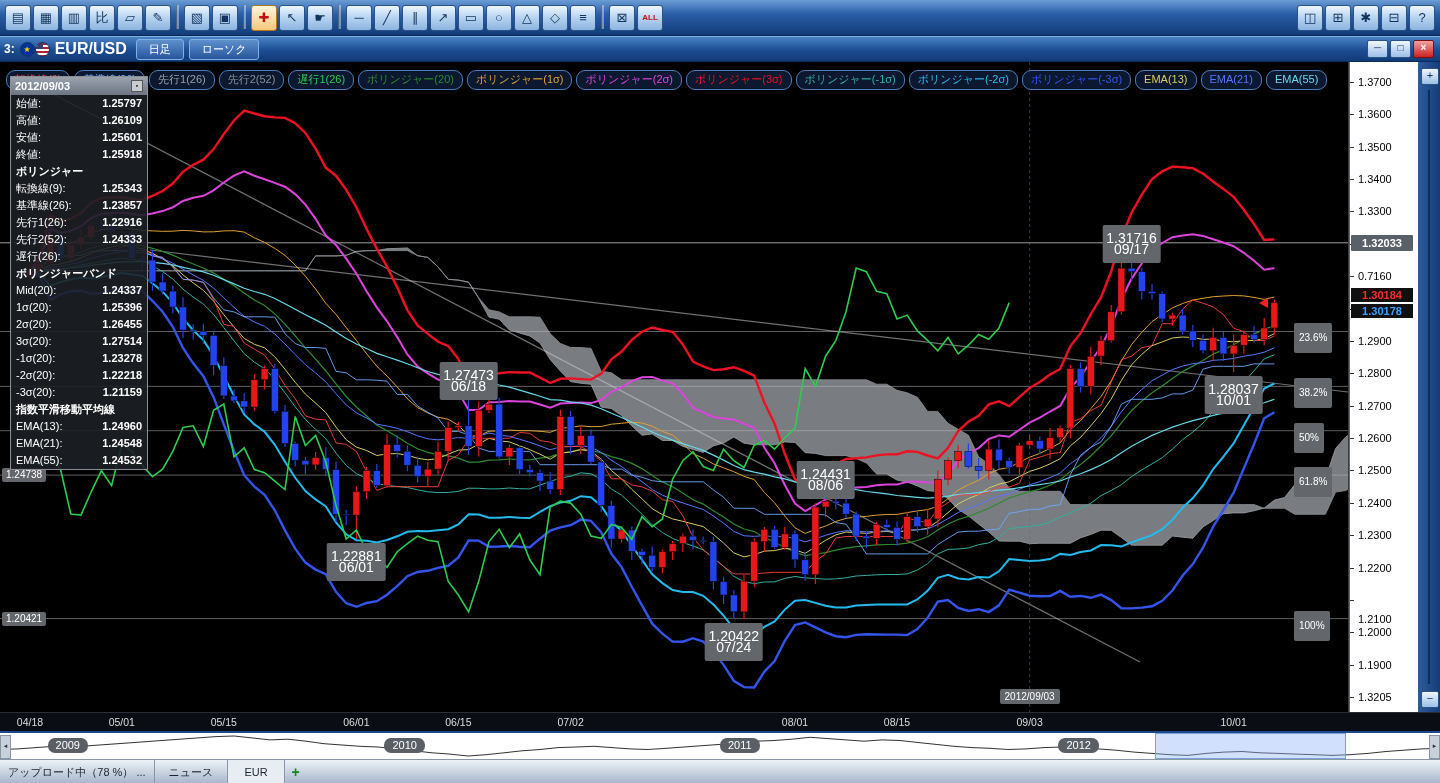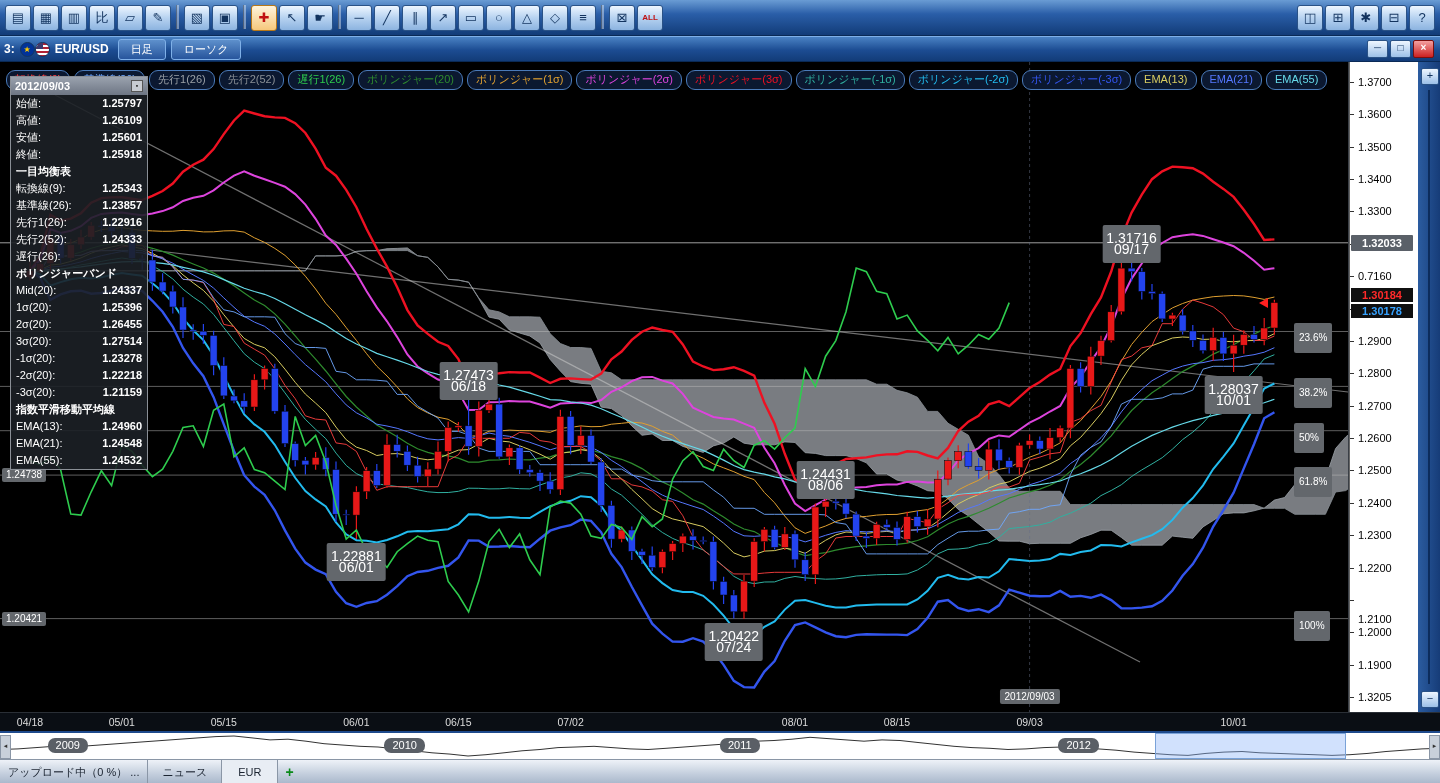--- a/index.html
+++ b/index.html
@@ -15,21 +15,21 @@
   .tsep{width:2px;height:24px;margin:0 4px;background:rgba(255,255,255,.4);border-left:1px solid rgba(0,0,0,.35);}
   .tb-right{margin-left:auto;display:flex;}
   
   .titlebar{height:26px;display:flex;align-items:center;gap:5px;padding:0 4px;box-sizing:border-box;
     background:linear-gradient(#4a82c4,#1c4c92 55%,#123c78);border-top:1px solid #7fb0e8;border-bottom:1px solid #0a2a56;}
   .win-no{color:#fff;font-size:12px;font-weight:bold;}
   .flag{width:15px;height:15px;border-radius:50%;border:1px solid #14355e;box-sizing:border-box;flex:none;}
   .flag-eu{background:#013399;color:#ffcc00;font-size:8px;line-height:13px;text-align:center;margin-right:-5px;z-index:2;}
   .flag-us{background:repeating-linear-gradient(180deg,#b22234 0 2px,#fff 2px 4px);position:relative;overflow:hidden;}
   .flag-us::after{content:"";position:absolute;left:0;top:0;width:7px;height:6px;background:#3c3b6e;}
-  .symbol{color:#fff;font-size:12px;font-weight:bold;margin-right:4px;}
+  .symbol{color:#fff;font-size:16px;font-weight:bold;margin-right:4px;}
   .tfbtn{height:19px;padding:0 12px;border:1px solid #7fb0e8;border-radius:3px;color:#fff;font-size:11px;
     background:linear-gradient(#5e90cc,#27559c);display:flex;align-items:center;cursor:pointer;}
   .winbtns{margin-left:auto;display:flex;gap:2px;margin-right:2px;}
   .wbtn{width:19px;height:16px;border:1px solid #2a5286;border-radius:2px;font-size:10px;line-height:14px;
     text-align:center;color:#12335e;background:linear-gradient(#eef6ff,#9cc0e8);cursor:pointer;}
   .wbtn.close{background:linear-gradient(#f4a0a0,#cc2020);border-color:#7a0e0e;color:#fff;font-weight:bold;}
   
   .chart-region{position:relative;width:1440px;height:650px;background:#000;}
   .plot{position:absolute;left:0;top:0;width:1348px;height:650px;overflow:hidden;background:#000;border-right:1px solid #3a3f46;}
   .plot svg{position:absolute;left:0;top:0;}
@@ -182,21 +182,21 @@
             <span class="tt-v">1.26109</span>
           </div>
           <div class="tt-row">
             <span class="tt-l">安値:</span>
             <span class="tt-v">1.25601</span>
           </div>
           <div class="tt-row">
             <span class="tt-l">終値:</span>
             <span class="tt-v">1.25918</span>
           </div>
-          <div class="tt-sec">一目均衡表</div>
+          <div class="tt-sec">ボリンジャー</div>
           <div class="tt-row">
             <span class="tt-l">転換線(9):</span>
             <span class="tt-v">1.25343</span>
           </div>
           <div class="tt-row">
             <span class="tt-l">基準線(26):</span>
             <span class="tt-v">1.23857</span>
           </div>
           <div class="tt-row">
             <span class="tt-l">先行1(26):</span>
@@ -606,17 +606,17 @@
     <div class="xtick" style="left: 897px;">08/15</div>
     <div class="xtick" style="left: 1029.6px;">09/03</div>
     <div class="xtick" style="left: 1233.6px;">10/01</div>
   </div>
 
 <div class="navigator" id="navigator"><svg width="1440" height="26">
       <polyline fill="none" stroke="#333" stroke-width="1" points="0.0,16.5 18.0,15.9 36.0,14.6 54.0,13.3 72.0,14.0 90.0,12.7 108.0,11.4 126.0,10.1 144.0,8.8 162.0,7.5 180.0,6.2 198.0,4.9 216.0,3.6 234.0,3.0 252.0,4.9 270.0,6.9 288.0,6.2 306.0,8.2 324.0,10.7 342.0,12.0 360.0,13.3 378.0,14.0 396.0,15.9 414.0,17.8 432.0,19.8 450.0,21.1 468.0,23.0 486.0,21.7 504.0,19.8 522.0,17.8 540.0,16.5 558.0,14.6 576.0,14.0 594.0,13.3 612.0,14.6 630.0,15.9 648.0,16.5 666.0,15.3 684.0,14.0 702.0,12.7 720.0,11.4 738.0,9.5 756.0,8.2 774.0,7.5 792.0,6.2 810.0,4.3 828.0,5.6 846.0,6.9 864.0,8.2 882.0,6.9 900.0,7.5 918.0,9.5 936.0,11.4 954.0,13.3 972.0,14.6 990.0,15.3 1008.0,16.5 1026.0,15.9 1044.0,14.6 1062.0,14.0 1080.0,14.6 1098.0,15.9 1116.0,17.2 1134.0,19.1 1152.0,20.4 1170.0,21.7 1188.0,22.4 1206.0,20.4 1224.0,19.1 1242.0,18.5 1260.0,19.8 1278.0,20.4 1296.0,21.1 1314.0,21.7 1332.0,22.4 1350.0,21.7 1368.0,20.4 1386.0,18.5 1404.0,17.2 1422.0,15.9 1440.0,15.3"></polyline>
     </svg><div class="navsel" style="left: 1154.88px; width: 191.52px;"></div><div class="yearbox" style="left: 47.52px;">2009</div><div class="yearbox" style="left: 384.48px;">2010</div><div class="yearbox" style="left: 720px;">2011</div><div class="yearbox" style="left: 1058.4px;">2012</div><div class="navbtn" style="left: 0px;">◂</div><div class="navbtn" style="right: 0px;">▸</div></div>
 
 <div class="statusbar">
-  <span class="sb-left">アップロード中（0 %） ...</span>
+  <span class="sb-left">アップロード中（78 %） ...</span>
   <span class="sb-news">ニュース</span>
   <span class="sb-cur">EUR</span>
   <span class="sb-plus">+</span>
 </div>
 
 </body></html>

